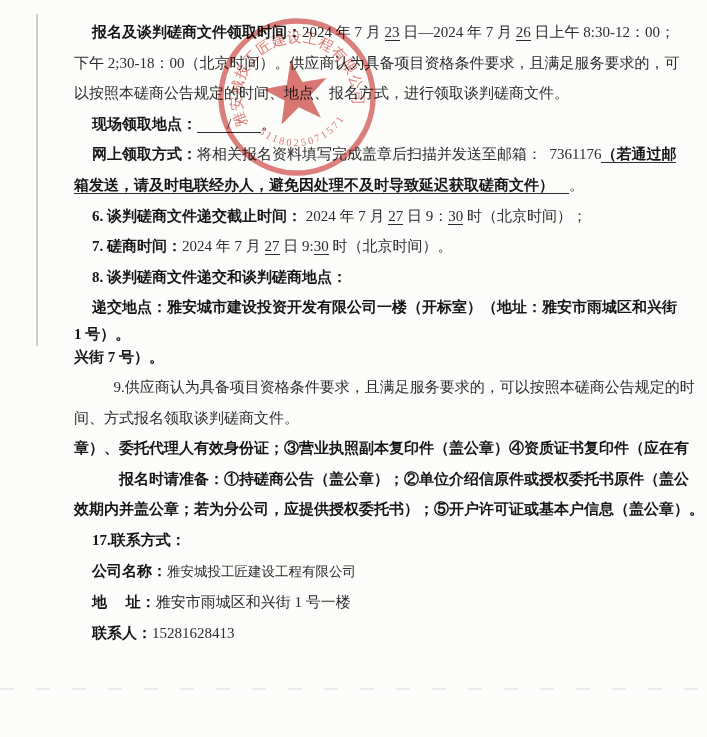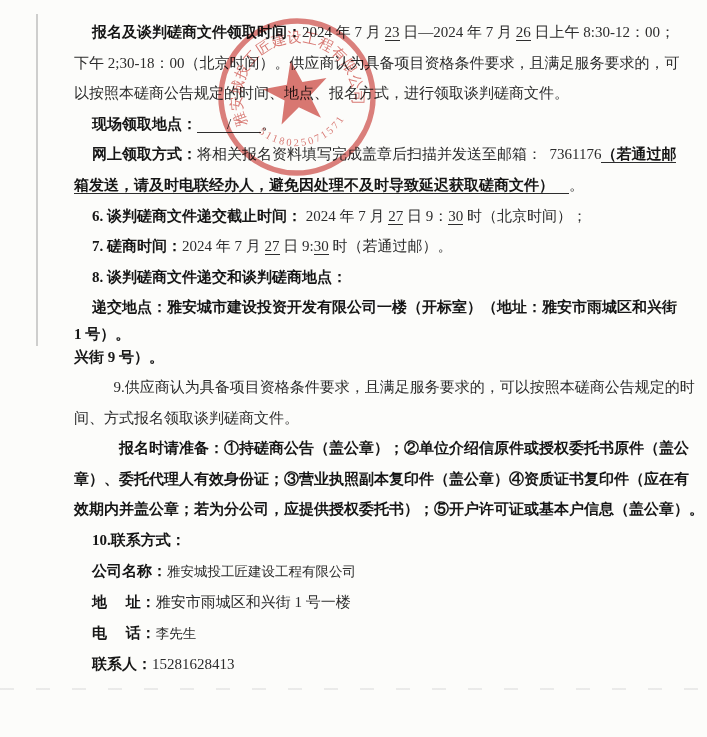--- a/index.html
+++ b/index.html
@@ -47,34 +47,33 @@
 <div class="artifact-dashes"></div>
 
 <div class="doc">
     <div class="line ind1"><span class="seg b">报名及谈判磋商文件领取时间：</span><span class="seg">2024 年 7 月 </span><span class="seg u">23</span><span class="seg"> 日—2024 年 7 月 </span><span class="seg u">26</span><span class="seg"> 日上午 8:30-12：00；</span></div>
     <div class="line ind0"><span class="seg">下午 2;30-18：00（北京时间）。供应商认为具备项目资格条件要求，且满足服务要求的，可</span></div>
     <div class="line ind0"><span class="seg">以按照本磋商公告规定的时间、地点、报名方式，进行领取谈判磋商文件。</span></div>
     <div class="line ind1"><span class="seg b">现场领取地点：</span><span class="seg u">　　/　　</span><span class="seg">。</span></div>
     <div class="line ind1"><span class="seg b">网上领取方式：</span><span class="seg">将相关报名资料填写完成盖章后扫描并发送至邮箱：  7361176</span><span class="seg b u">（若通过邮</span></div>
     <div class="line ind0"><span class="seg b u">箱发送，请及时电联经办人，避免因处理不及时导致延迟获取磋商文件）</span><span class="seg b u">　</span><span class="seg">。</span></div>
     <div class="line ind1"><span class="seg b">6. 谈判磋商文件递交截止时间：</span><span class="seg"> 2024 年 7 月 </span><span class="seg u">27</span><span class="seg"> 日 9：</span><span class="seg u">30</span><span class="seg"> 时（北京时间）；</span></div>
-    <div class="line ind1"><span class="seg b">7. 磋商时间：</span><span class="seg">2024 年 7 月 </span><span class="seg u">27</span><span class="seg"> 日 9:</span><span class="seg u">30</span><span class="seg"> 时（若通过邮）。</span></div>
+    <div class="line ind1"><span class="seg b">7. 磋商时间：</span><span class="seg">2024 年 7 月 </span><span class="seg u">27</span><span class="seg"> 日 9:</span><span class="seg u">30</span><span class="seg"> 时（北京时间）。</span></div>
     <div class="line ind1"><span class="seg b">8. 谈判磋商文件递交和谈判磋商地点：</span></div>
     <div class="line ind1"><span class="seg b">递交地点：雅安城市建设投资开发有限公司一楼（开标室）（地址：雅安市雨城区和兴街</span></div>
     <div class="line ind0 tight"><span class="seg b">1 号）。</span></div>
-    <div class="line ind0 tight"><span class="seg b">兴街 9 号）。</span></div>
+    <div class="line ind0 tight"><span class="seg b">兴街 7 号）。</span></div>
     <div class="line ind2 g3"><span class="seg">9.供应商认为具备项目资格条件要求，且满足服务要求的，可以按照本磋商公告规定的时</span></div>
     <div class="line ind0"><span class="seg">间、方式报名领取谈判磋商文件。</span></div>
+    <div class="line ind0"><span class="seg b">章）、委托代理人有效身份证；③营业执照副本复印件（盖公章）④资质证书复印件（应在有</span></div>
     <div class="line ind2"><span class="seg b">报名时请准备：①持磋商公告（盖公章）；②单位介绍信原件或授权委托书原件（盖公</span></div>
-    <div class="line ind0"><span class="seg b">章）、委托代理人有效身份证；③营业执照副本复印件（盖公章）④资质证书复印件（应在有</span></div>
     <div class="line ind0"><span class="seg b">效期内并盖公章；若为分公司，应提供授权委托书）；⑤开户许可证或基本户信息（盖公章）。</span></div>
-    <div class="line ind1"><span class="seg b">10.联系方式：</span></div>
+    <div class="line ind1"><span class="seg b">17.联系方式：</span></div>
     <div class="line ind1"><span class="seg b">公司名称：</span><span class="seg sm">雅安城投工匠建设工程有限公司</span></div>
     <div class="line ind1"><span class="seg b">地　 址：</span><span class="seg">雅安市雨城区和兴街 1 号一楼</span></div>
-    <div class="line ind1"><span class="seg b">电　 话：</span><span class="seg sm">李先生</span></div>
     <div class="line ind1"><span class="seg b">联系人：</span><span class="seg">15281628413</span></div>
   </div>
 
 <div class="seal">
   <svg width="170" height="170" viewBox="0 0 170 170">
     <g transform="rotate(-10 85 85)">
       <circle cx="85" cy="85" r="76" fill="none" stroke="#cf4f49" stroke-width="5.5" opacity="0.82"></circle>
       <path id="sealTopArc" d="M 33,107 A 56,56 0 1 1 137,107" fill="none"></path>
       <path id="sealBottomArc" d="M 30,92 A 57,57 0 0 0 140,92" fill="none"></path>
       <text font-size="14.5" fill="#cf4f49" opacity="0.85" letter-spacing="0.5" font-family="Liberation Serif, DejaVu Serif, serif">

